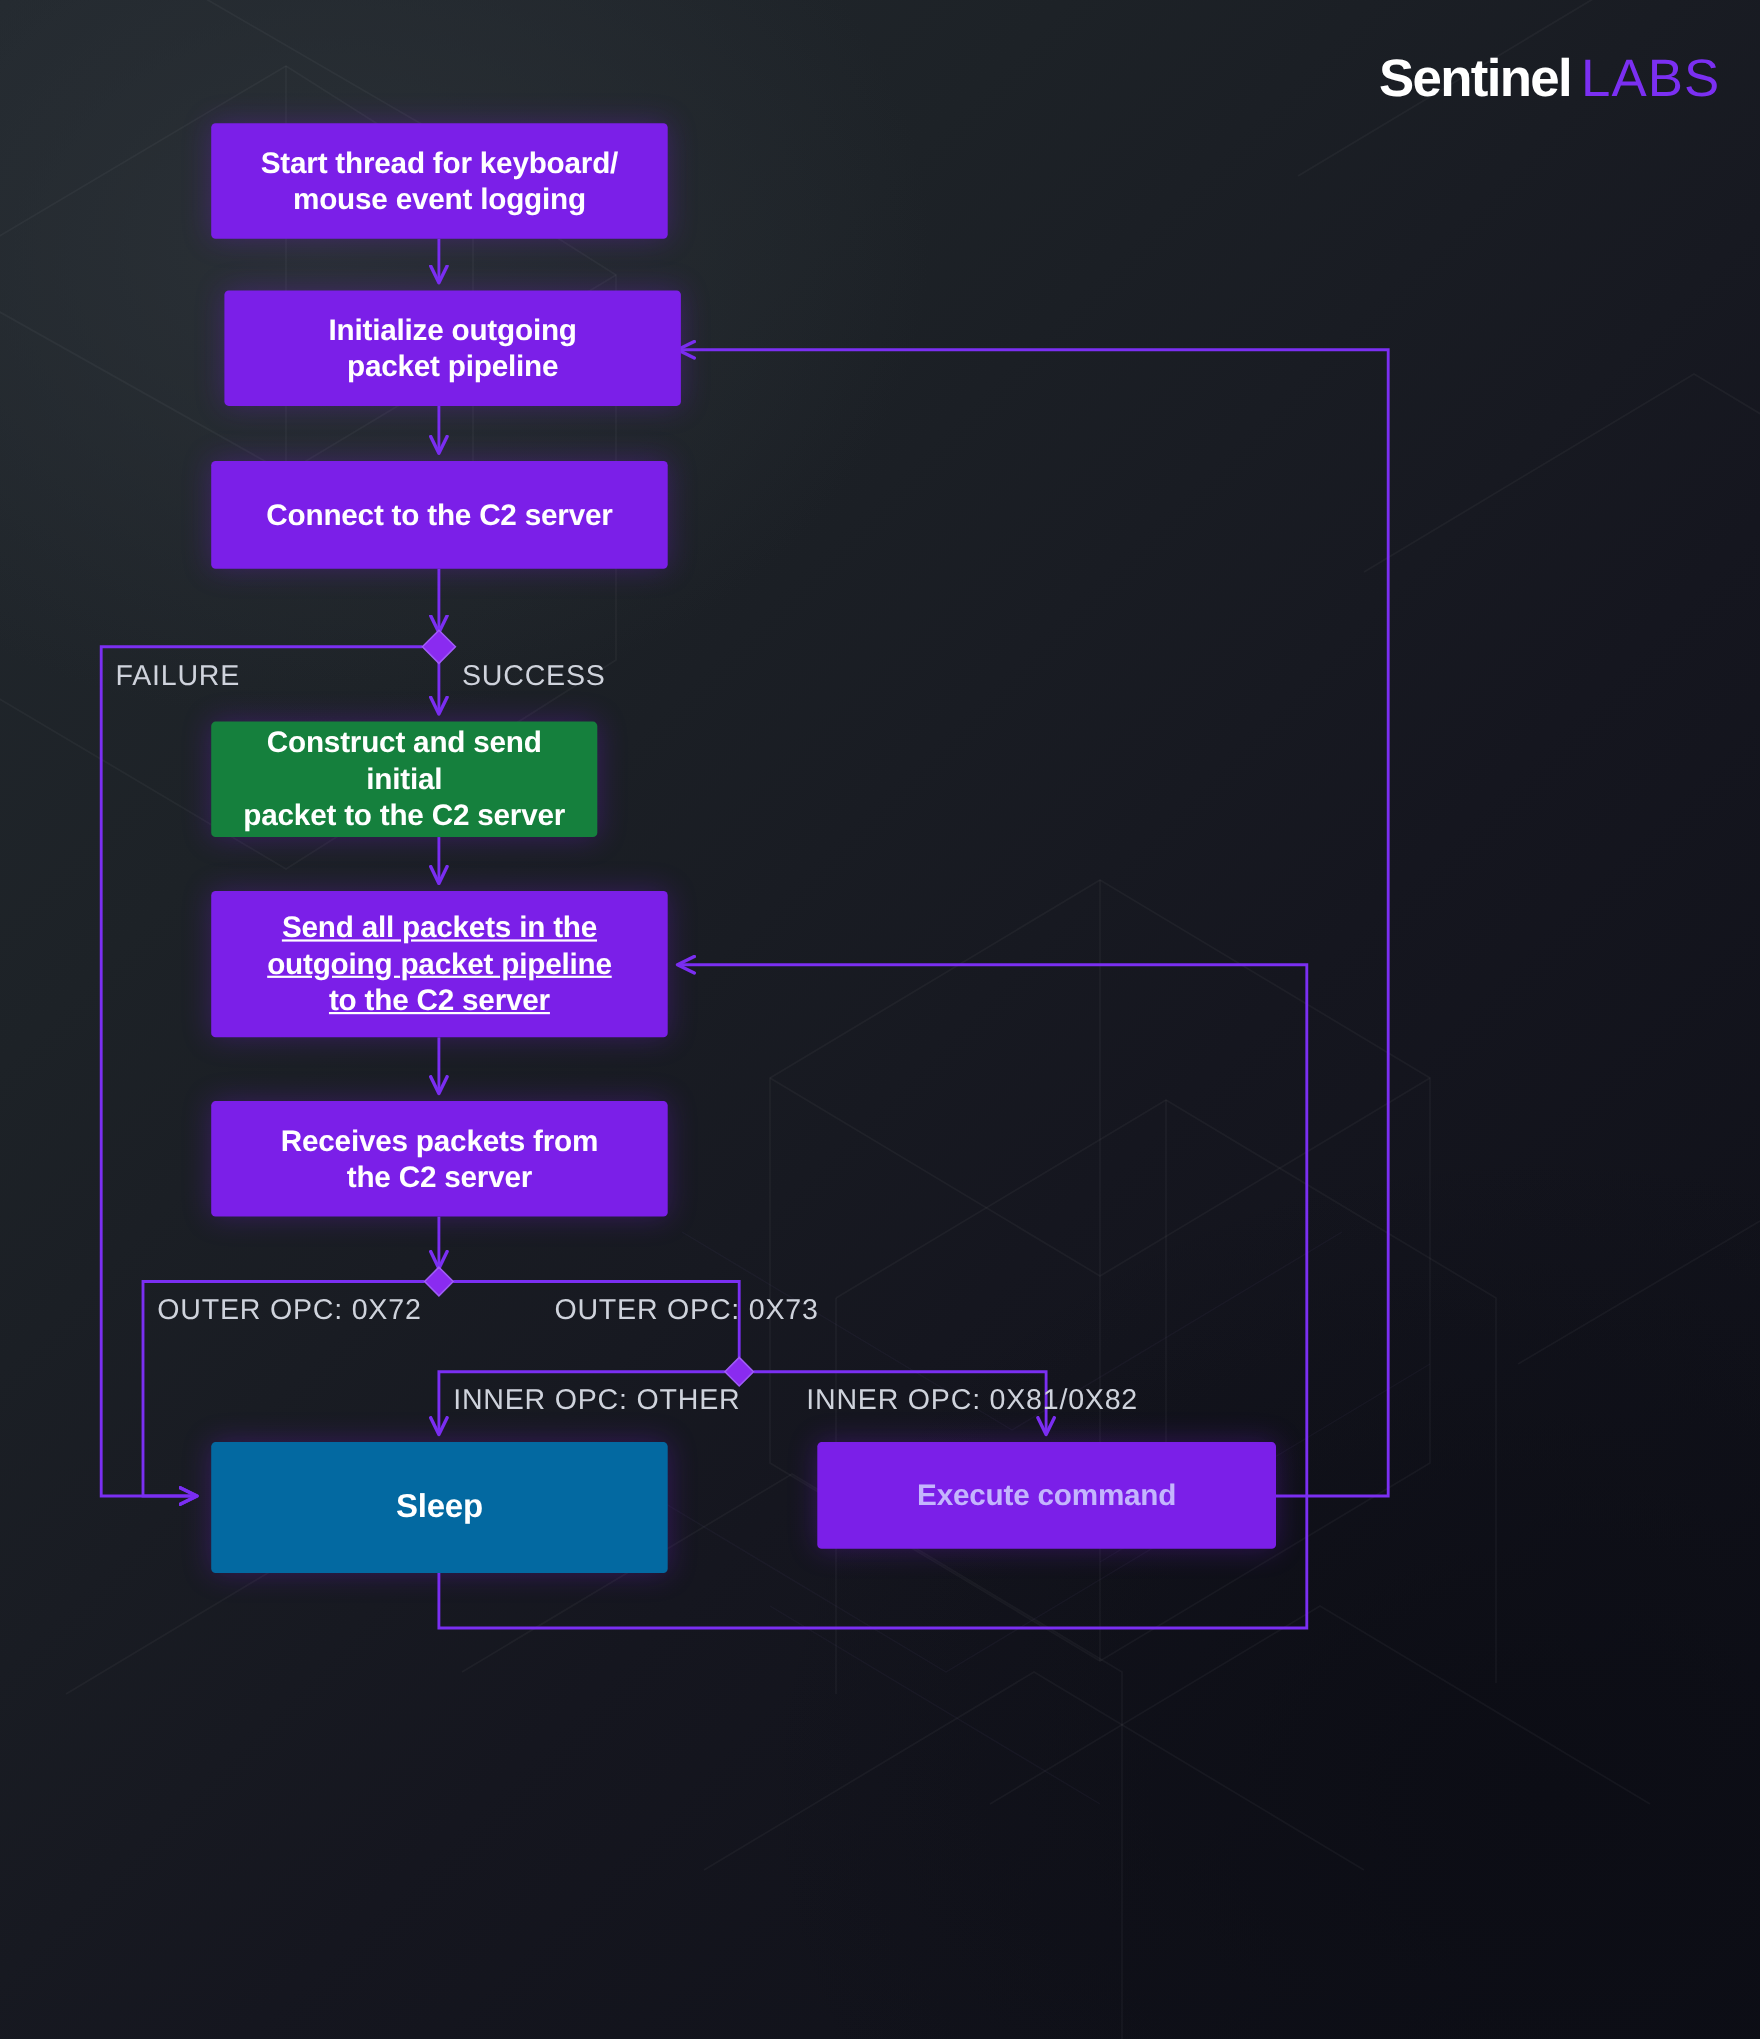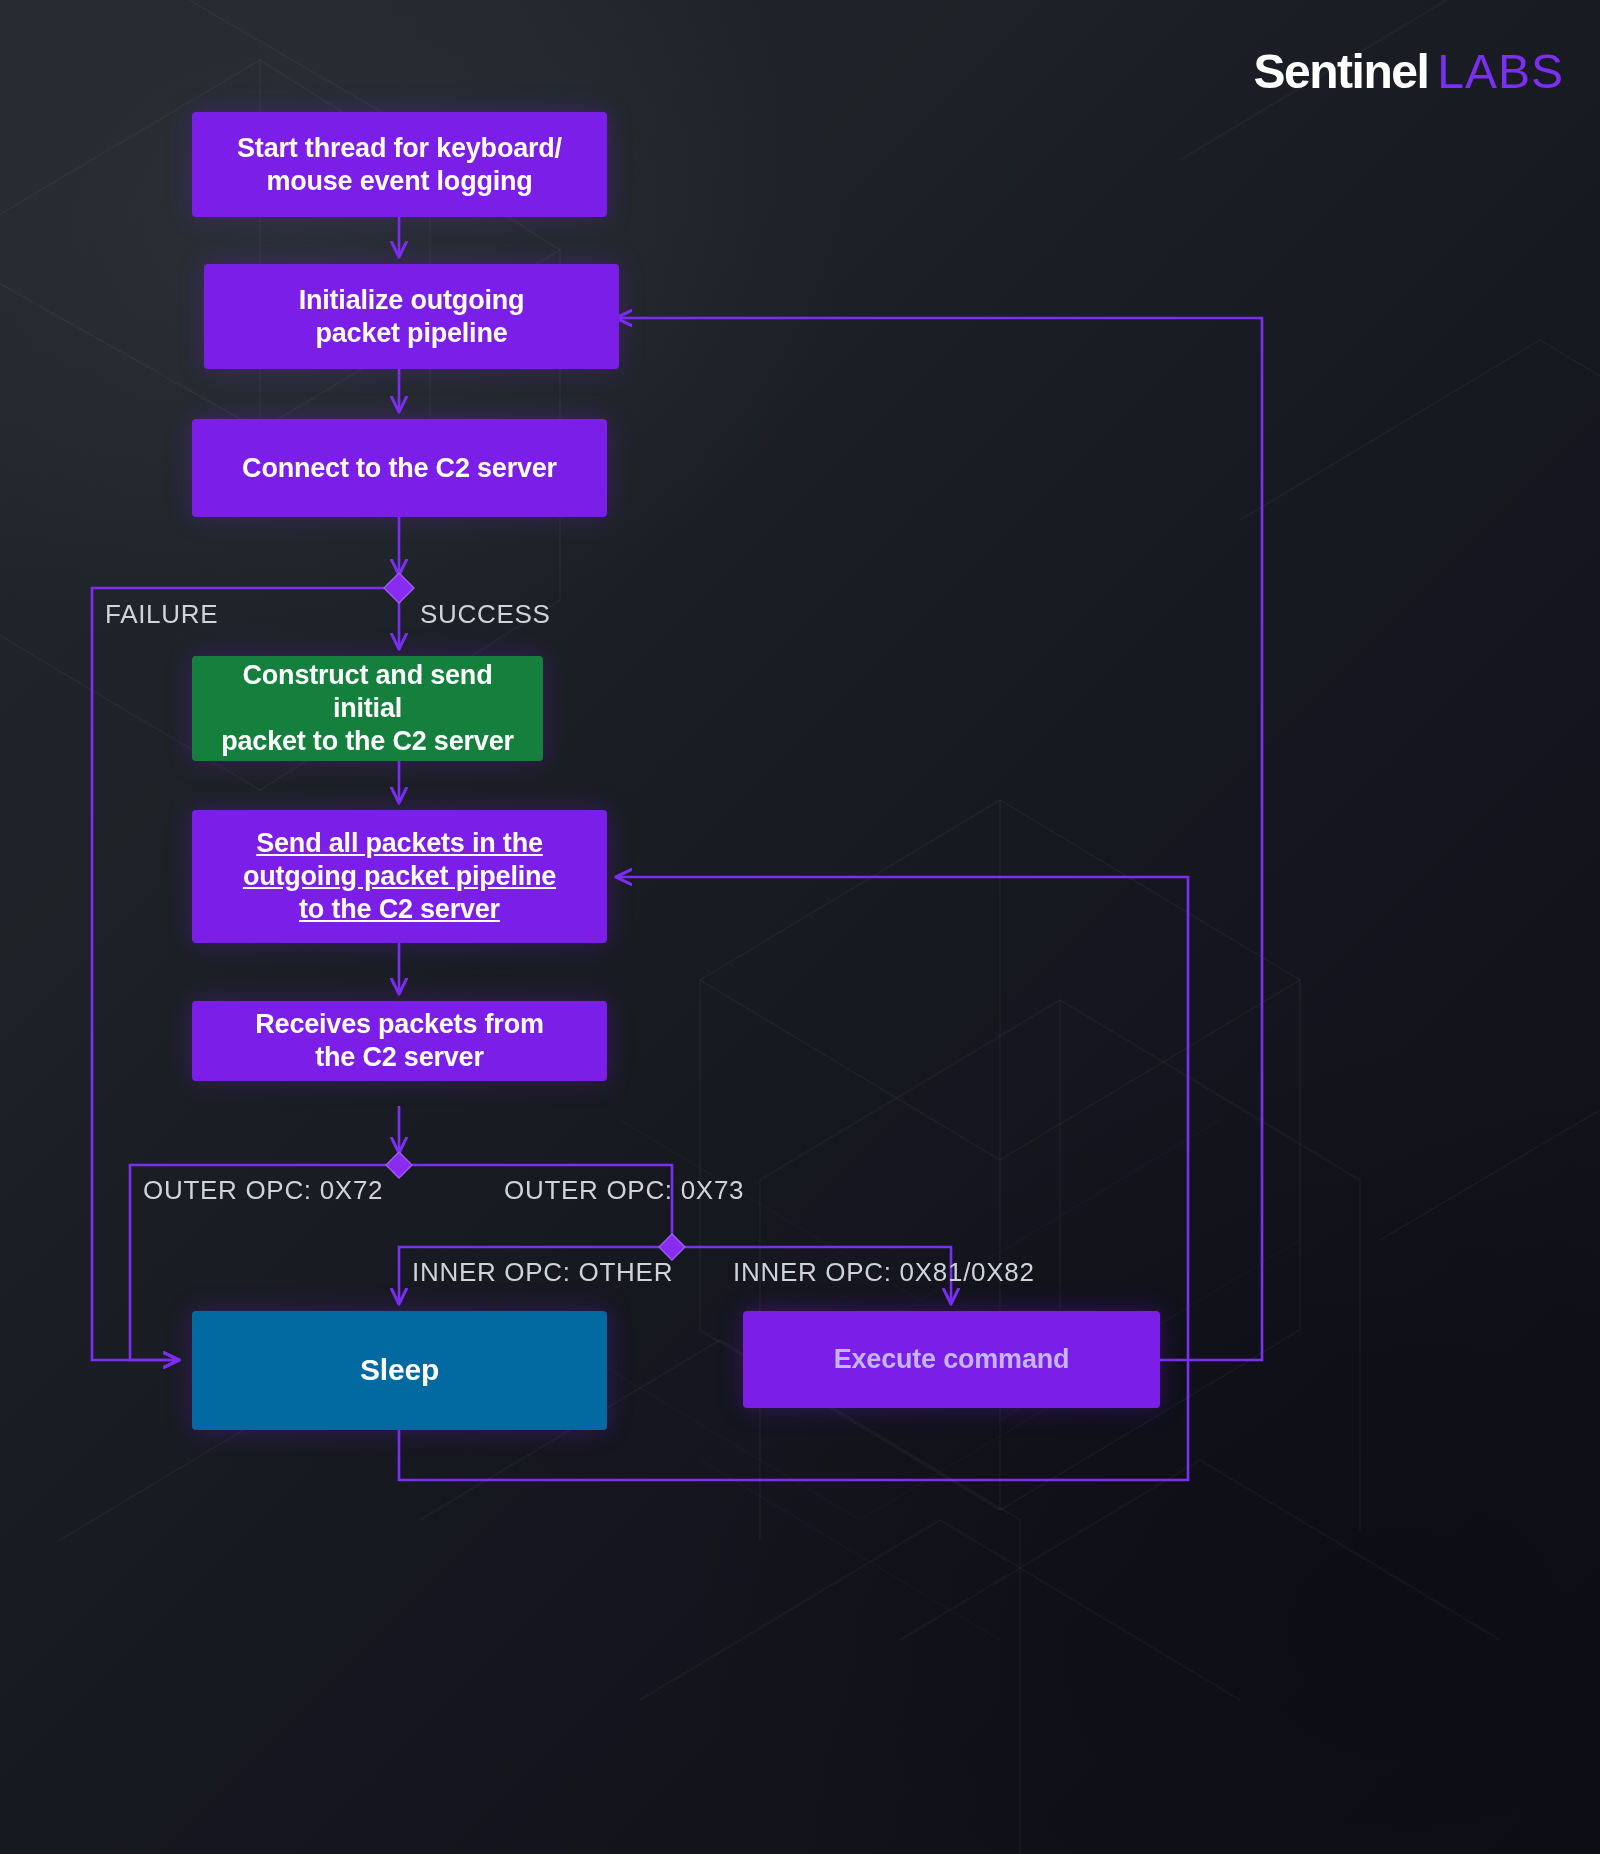--- a/index.html
+++ b/index.html
@@ -125,21 +125,21 @@
     </div>
   <div class="box" style="left: 192px; top: 656px; width: 351px; height: 105px; font-size: 27px; background: #15803d; color: rgb(255, 255, 255);">
       <span>Construct and send initial
 packet to the C2 server</span>
     </div>
   <div class="box" style="left: 192px; top: 810px; width: 415px; height: 133px; font-size: 27px; background: rgb(123, 31, 232); color: rgb(255, 255, 255); text-decoration: underline;">
       <span>Send all packets in the
 outgoing packet pipeline
 to the C2 server</span>
     </div>
-  <div class="box" style="left: 192px; top: 1001px; width: 415px; height: 80px; font-size: 27px; background: rgb(123, 31, 232); color: rgb(255, 255, 255);">
+  <div class="box" style="left: 192px; top: 1001px; width: 415px; height: 105px; font-size: 27px; background: rgb(123, 31, 232); color: rgb(255, 255, 255);">
       <span>Receives packets from
 the C2 server</span>
     </div>
   <div class="box" style="left: 192px; top: 1311px; width: 415px; height: 119px; font-size: 30px; background: #0369a1; color: rgb(255, 255, 255);">
       <span>Sleep</span>
     </div>
   <div class="box" style="left: 743px; top: 1311px; width: 417px; height: 97px; font-size: 27px; background: rgb(123, 31, 232); color: #c4b5fd;">
       <span>Execute command</span>
     </div>
 

